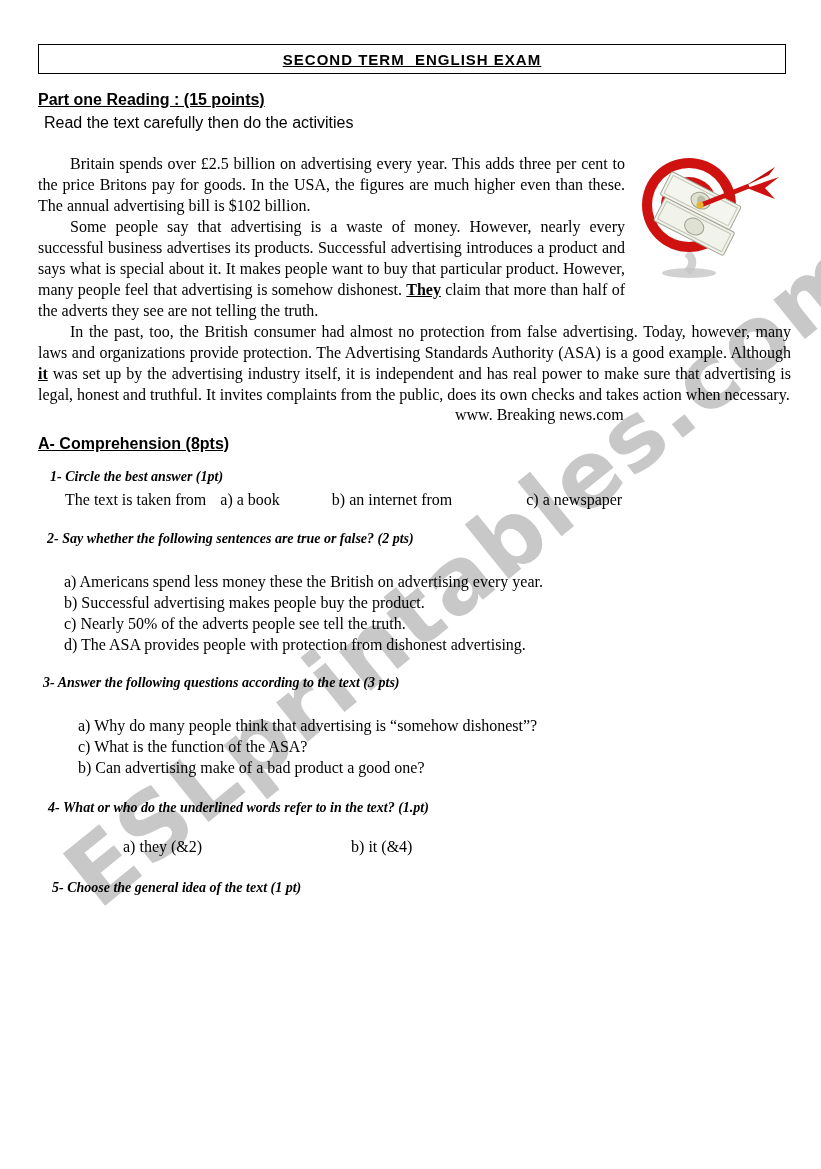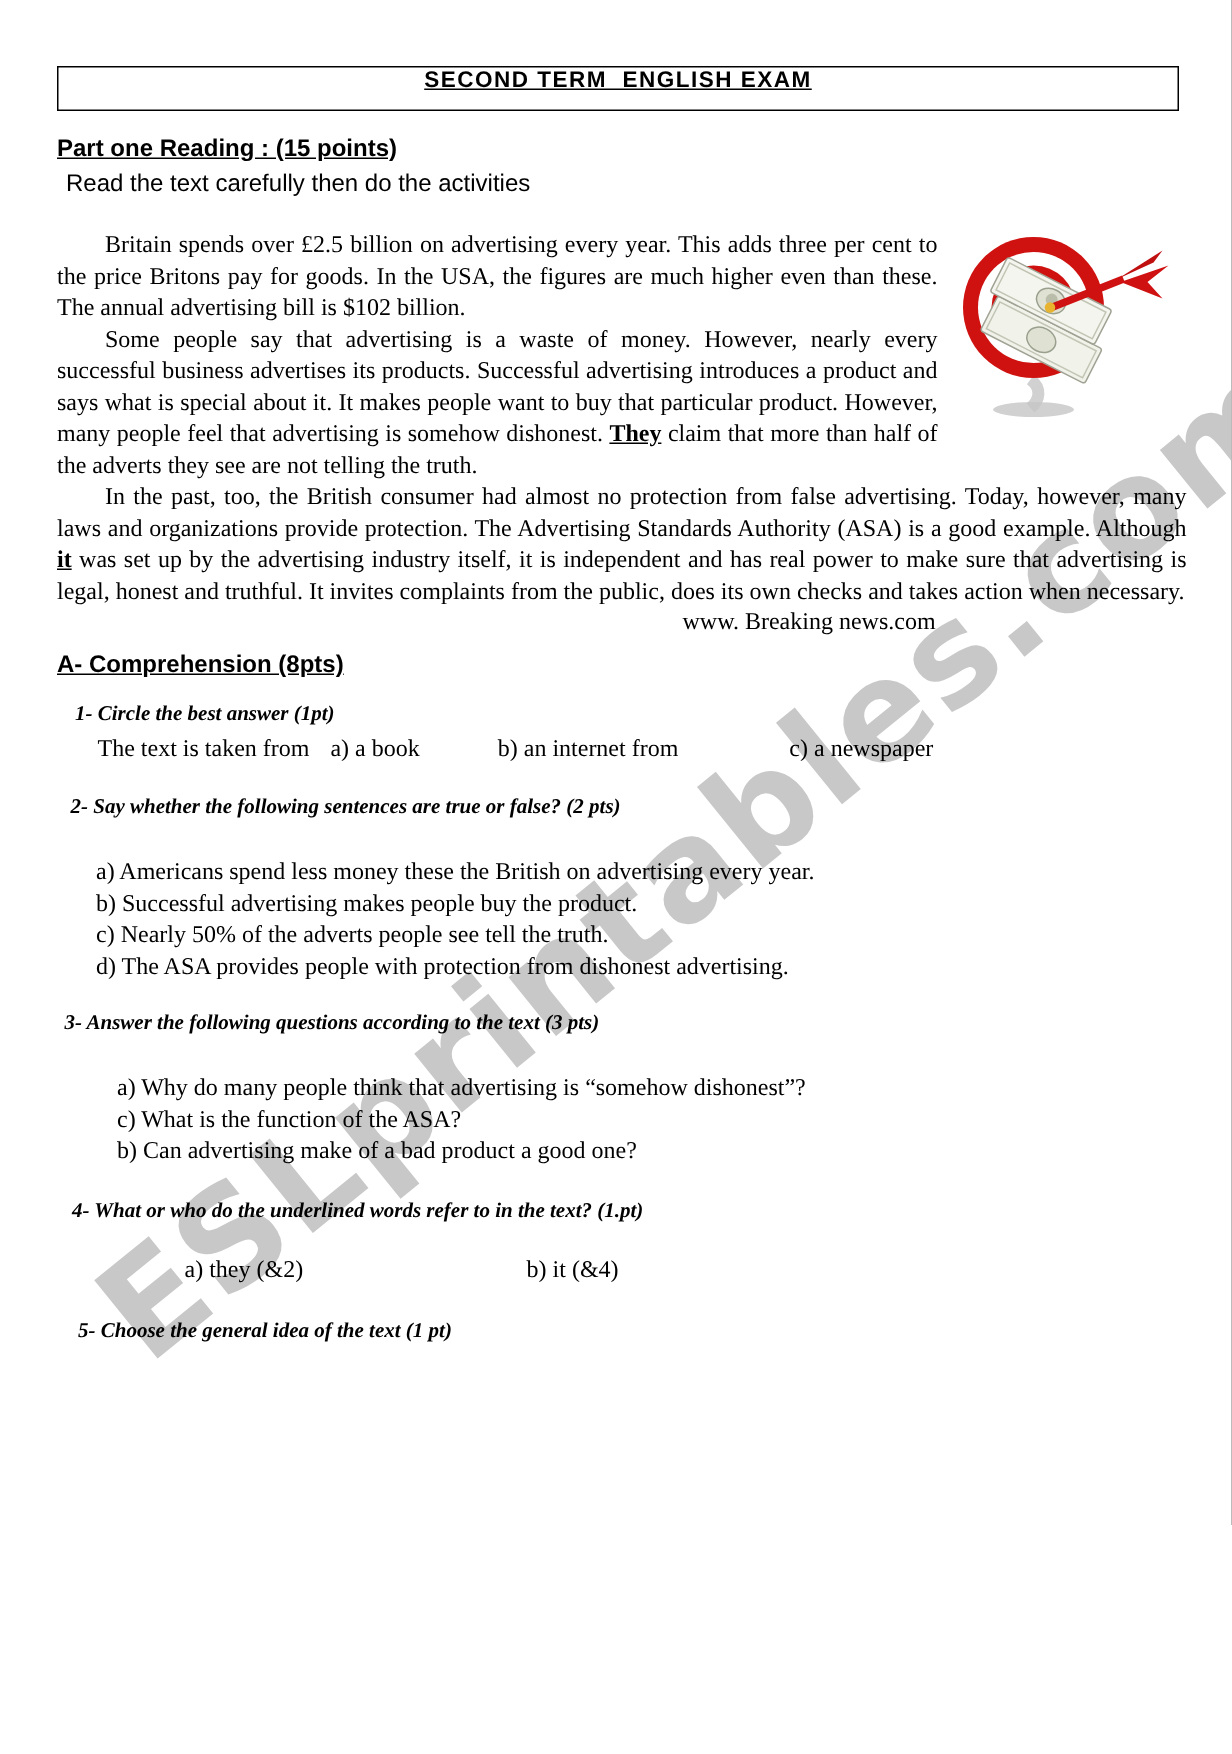--- a/index.html
+++ b/index.html
@@ -13,21 +13,21 @@
     position:absolute; left:45px; top:845px;
     transform:rotate(-39deg); transform-origin:0 0;
     font-family:"DejaVu Sans", sans-serif; font-weight:bold;
     font-size:92px; letter-spacing:2px; color:#b3b3b3; opacity:.72;
     white-space:nowrap; z-index:0; pointer-events:none;
   }
   .content { position:relative; z-index:1; padding:44px 30px 0 38px; }
 
   .title-box {
     border:1px solid #000; height:30px; margin-right:5px;
-    display:flex; align-items:flex-start; justify-content:center;
+    display:flex; align-items:center; justify-content:center;text-decoration:underline;
   }
   .title-box span {
     font-family:"Liberation Sans", sans-serif; font-weight:bold;
     font-size:15px; letter-spacing:1px; text-decoration:underline;
     white-space:pre;
   }
   .part-heading {
     margin-top:17px; font-family:"Liberation Sans", sans-serif;
     font-weight:bold; font-size:16px; text-decoration:underline;
   }

